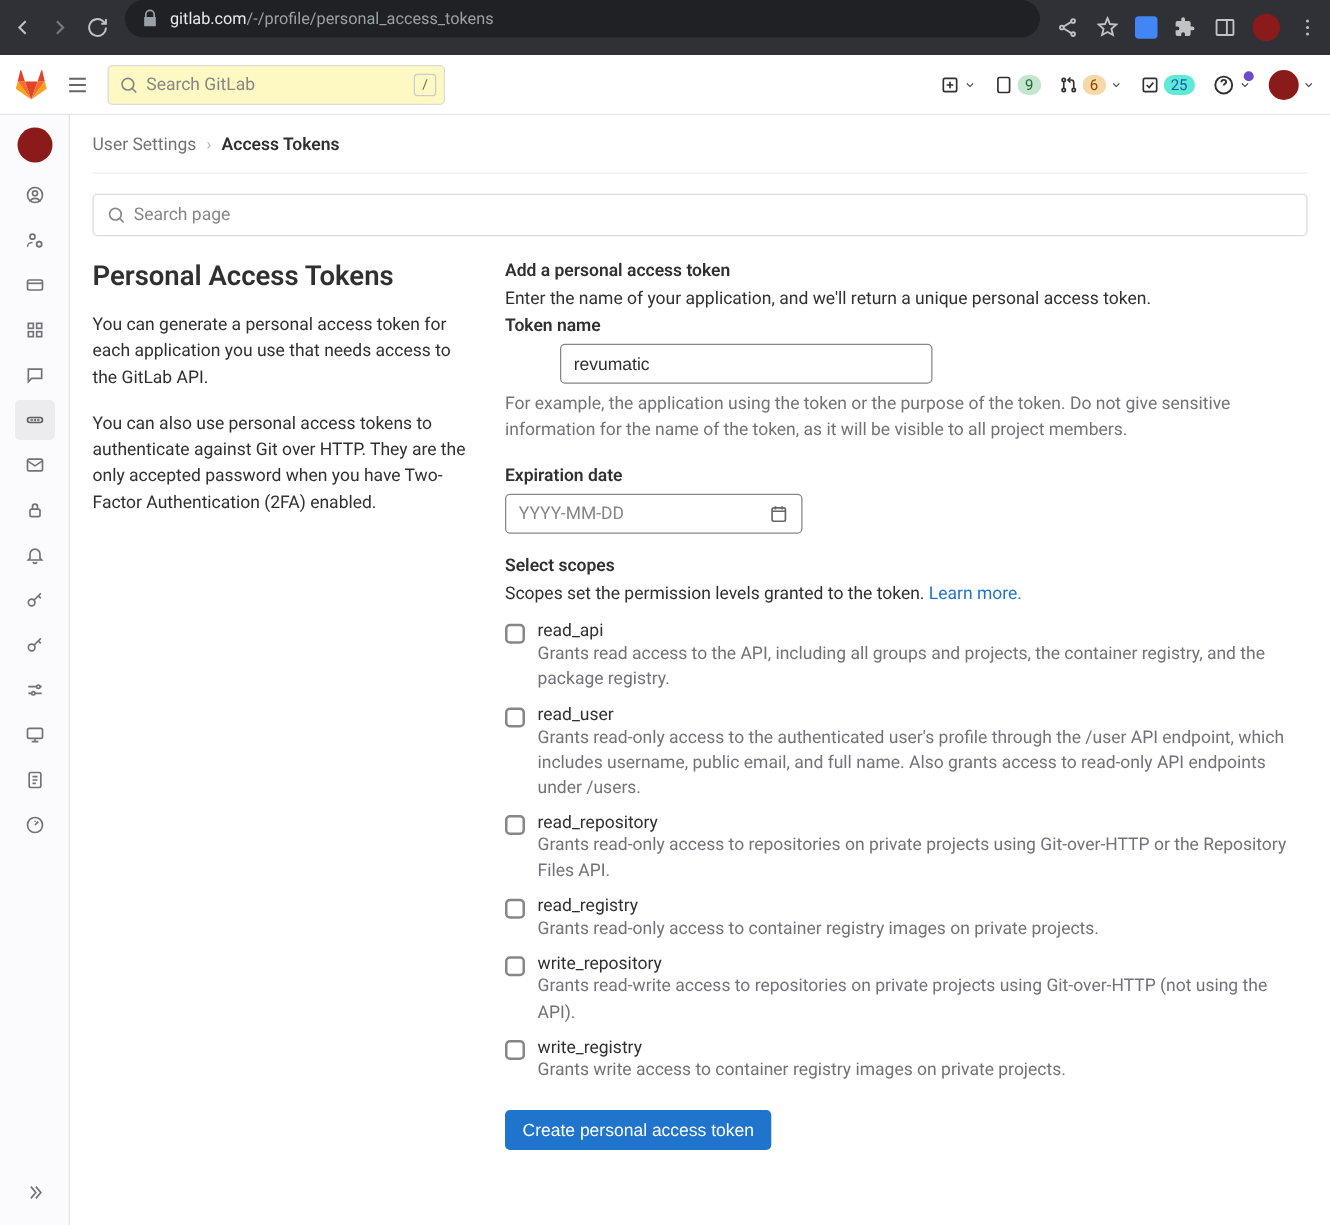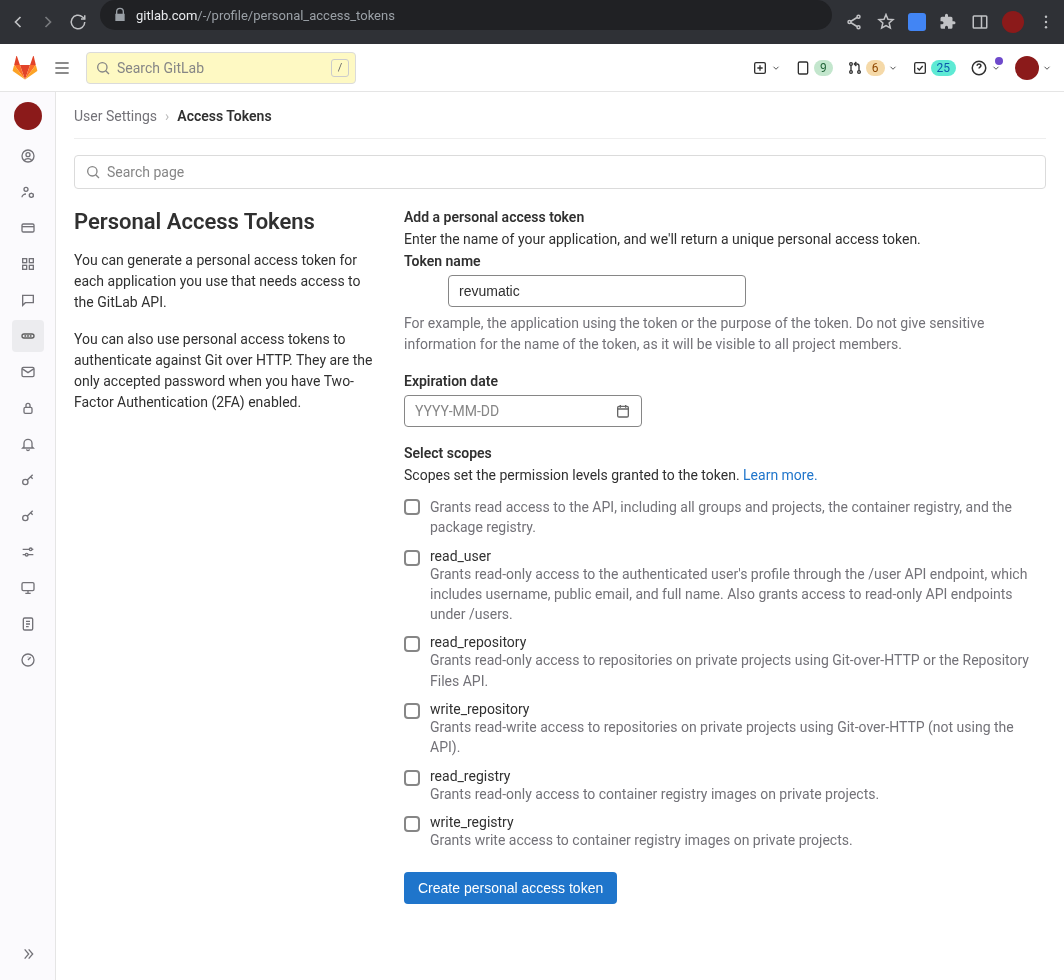--- a/index.html
+++ b/index.html
@@ -371,54 +371,55 @@
             </svg>
         </div>
 
         <label class="form-label">Select scopes</label>
         <p class="scope-desc"><span>Scopes set the permission levels granted to the token. </span><span class="link">Learn more.</span></p>
 
         <div id="scopes-container">
             <div class="scope">
               <div class="scope-check"></div>
               <div class="scope-body">
+                <div class="scope-name">read_api</div>
                 <div class="scope-help">Grants read access to the API, including all groups and projects, the container registry, and the package registry.</div>
               </div>
             </div>
             <div class="scope">
               <div class="scope-check"></div>
               <div class="scope-body">
                 <div class="scope-name">read_user</div>
                 <div class="scope-help">Grants read-only access to the authenticated user's profile through the /user API endpoint, which includes username, public email, and full name. Also grants access to read-only API endpoints under /users.</div>
               </div>
             </div>
             <div class="scope">
               <div class="scope-check"></div>
               <div class="scope-body">
                 <div class="scope-name">read_repository</div>
                 <div class="scope-help">Grants read-only access to repositories on private projects using Git-over-HTTP or the Repository Files API.</div>
               </div>
             </div>
             <div class="scope">
               <div class="scope-check"></div>
               <div class="scope-body">
+                <div class="scope-name">read_registry</div>
+                <div class="scope-help">Grants read-only access to container registry images on private projects.</div>
+              </div>
+            </div>
+            <div class="scope">
+              <div class="scope-check"></div>
+              <div class="scope-body">
                 <div class="scope-name">write_repository</div>
                 <div class="scope-help">Grants read-write access to repositories on private projects using Git-over-HTTP (not using the API).</div>
               </div>
             </div>
             <div class="scope">
               <div class="scope-check"></div>
               <div class="scope-body">
-                <div class="scope-name">read_registry</div>
-                <div class="scope-help">Grants read-only access to container registry images on private projects.</div>
-              </div>
-            </div>
-            <div class="scope">
-              <div class="scope-check"></div>
-              <div class="scope-body">
                 <div class="scope-name">write_registry</div>
                 <div class="scope-help">Grants write access to container registry images on private projects.</div>
               </div>
             </div>
           </div>
 
         <button class="primary-btn">Create personal access token</button>
       </div>
     </div>
   </div>

